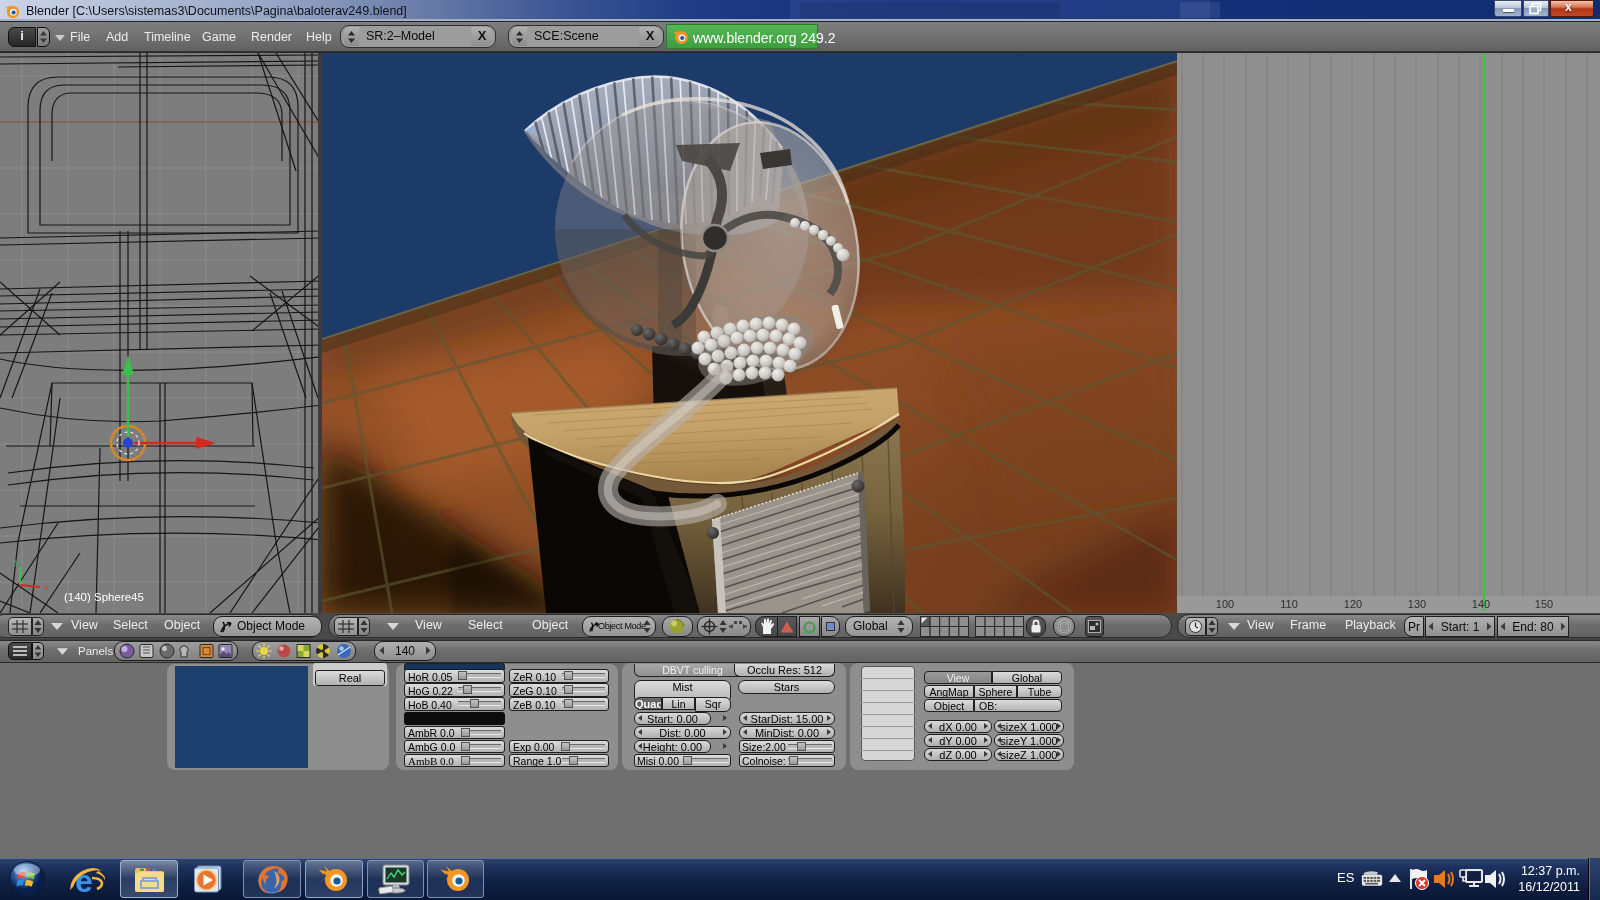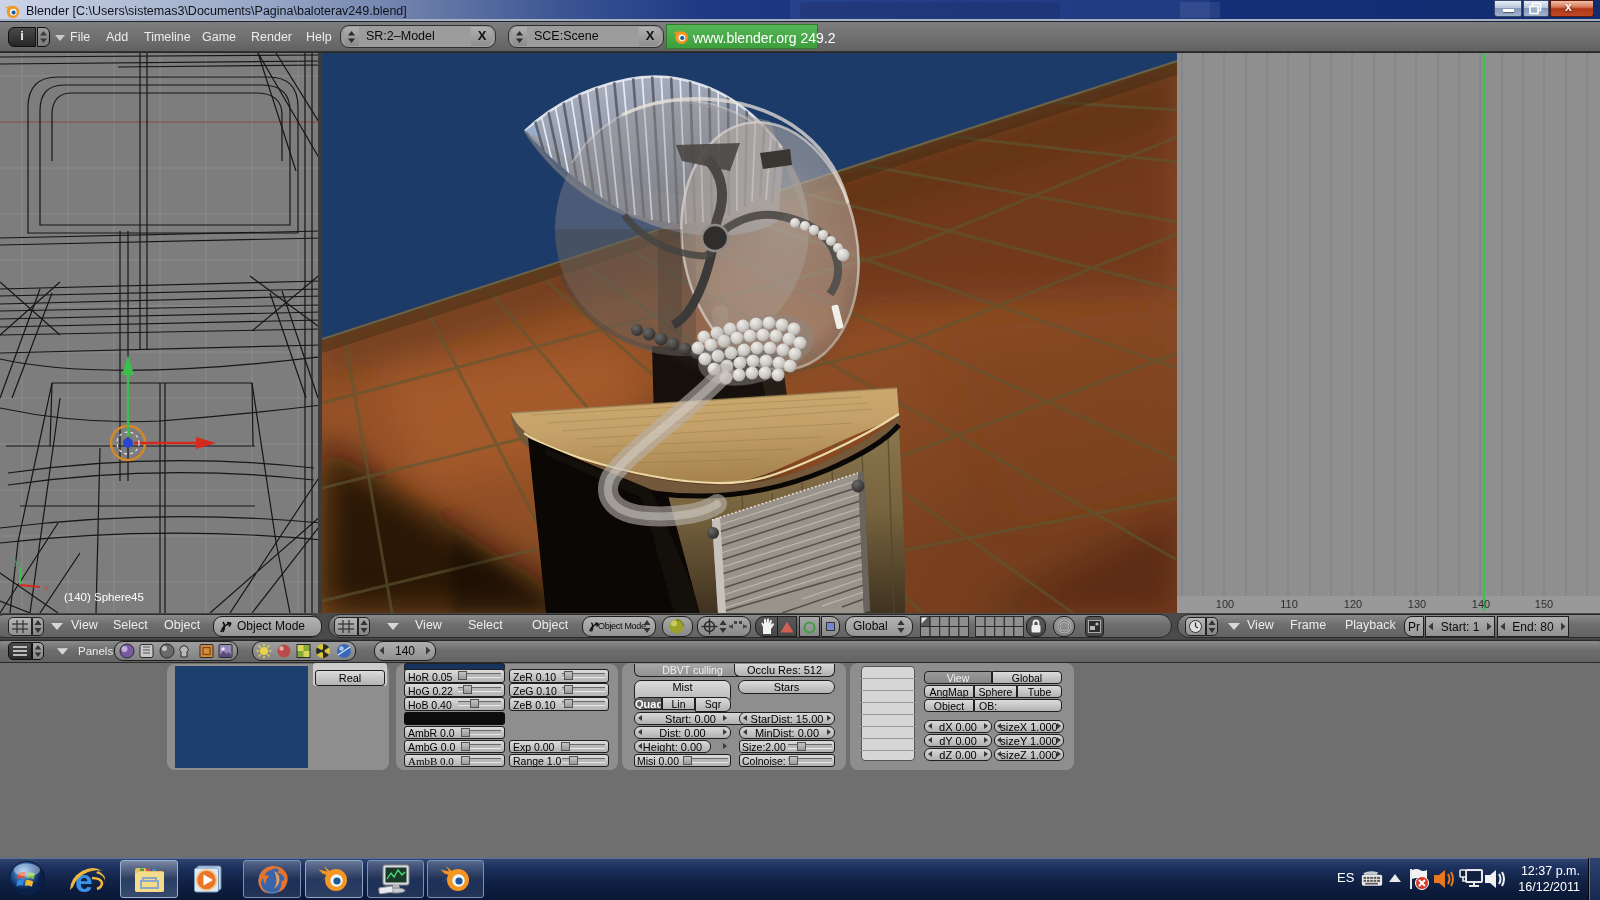--- a/index.html
+++ b/index.html
@@ -823,21 +823,21 @@
       <div class="sknob" style="left:569px;top:756px;"></div>
 
 <div class="pnl" style="left:622px;top:663px;width:224px;height:107px;"></div>
 <div class="abs" style="left:634px;top:664px;width:117px;height:13px;background:linear-gradient(#a8a8a8,#909090);border:1px solid #222;border-top:none;border-radius:0 0 6px 6px;color:#f0f0f0;font-size:10.5px;text-align:center;line-height:12px;">DBVT culling</div>
 <div class="num" style="left:734px;top:664px;width:101px;height:13px;line-height:12px;border-radius:0 0 6px 6px;border-top:none;">Occlu Res: 512</div>
 <div class="btn" style="left:634px;top:680px;width:97px;height:24px;line-height:13px;border-radius:7px;font-size:11px;">Mist</div>
 <div class="btn" style="left:738px;top:680px;width:97px;height:14px;line-height:13px;border-radius:7px;font-size:11px;">Stars</div>
 <div class="btnd" style="left:634px;top:697px;width:28px;height:13px;line-height:12px;border-radius:6px 0 0 6px;">Quad</div>
 <div class="btn" style="left:662px;top:697px;width:33px;height:13px;line-height:12px;border-radius:0;">Lin</div>
 <div class="btn" style="left:695px;top:697px;width:36px;height:15px;line-height:12px;border-radius:0 6px 6px 0;">Sqr</div>
-<div class="num" style="left:634px;top:712px;width:113px;height:13px;line-height:12px;text-align:center;">Start: 0.00</div>
+<div class="num" style="left:634px;top:712px;width:77px;height:13px;line-height:12px;text-align:center;">Start: 0.00</div>
       <div class="tl" style="left:638px;top:715px;"></div>
       <div class="tr" style="left:723px;top:715px;"></div>
 <div class="num" style="left:634px;top:726px;width:97px;height:13px;line-height:12px;">Dist: 0.00</div>
       <div class="tl" style="left:638px;top:729px;"></div>
       <div class="tr" style="left:723px;top:729px;"></div>
 <div class="num" style="left:634px;top:740px;width:77px;height:13px;line-height:12px;">Height: 0.00</div>
       <div class="tl" style="left:638px;top:743px;"></div>
       <div class="tr" style="left:723px;top:743px;"></div>
 <div class="btn" style="left:634px;top:754px;width:97px;height:13px;"></div>
       <div class="abs" style="left:637px;top:755px;font-size:10.5px;color:#000;">Misi 0.00</div>

